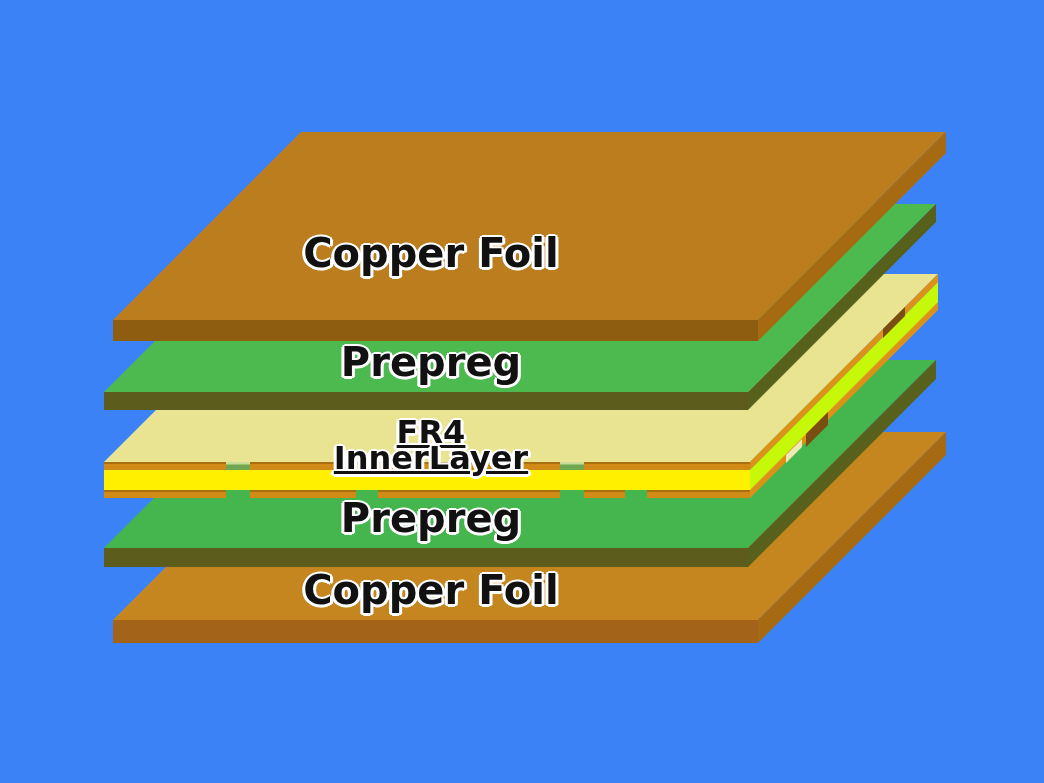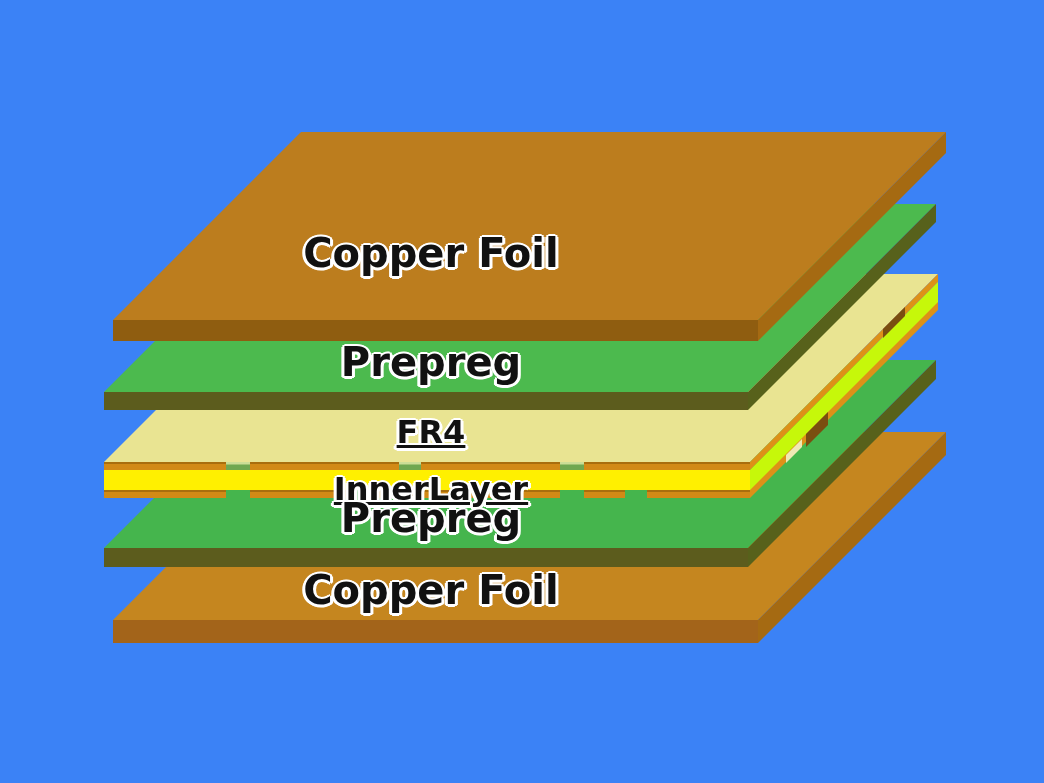--- a/index.html
+++ b/index.html
@@ -96,19 +96,19 @@
       <polygon points="758,320 946,132 946,153 758,341" fill="#A56A12"></polygon>
     </g>
   </svg>
 
   <div class="layer-label fs40" style="top:233px">Copper Foil</div>
 
   <div class="layer-label fs40" style="top:342px">Prepreg</div>
 
   <div class="layer-label fs36" style="top:416px">FR4</div>
 
-  <div class="layer-label fs36" style="top:473px">InnerLayer</div>
+  <div class="layer-label fs36" style="top:442px">InnerLayer</div>
 
   <div class="layer-label fs40" style="top:498px">Prepreg</div>
 
   <div class="layer-label fs40" style="top:570px">Copper Foil</div>
 
 </div>
 
 </body></html>

